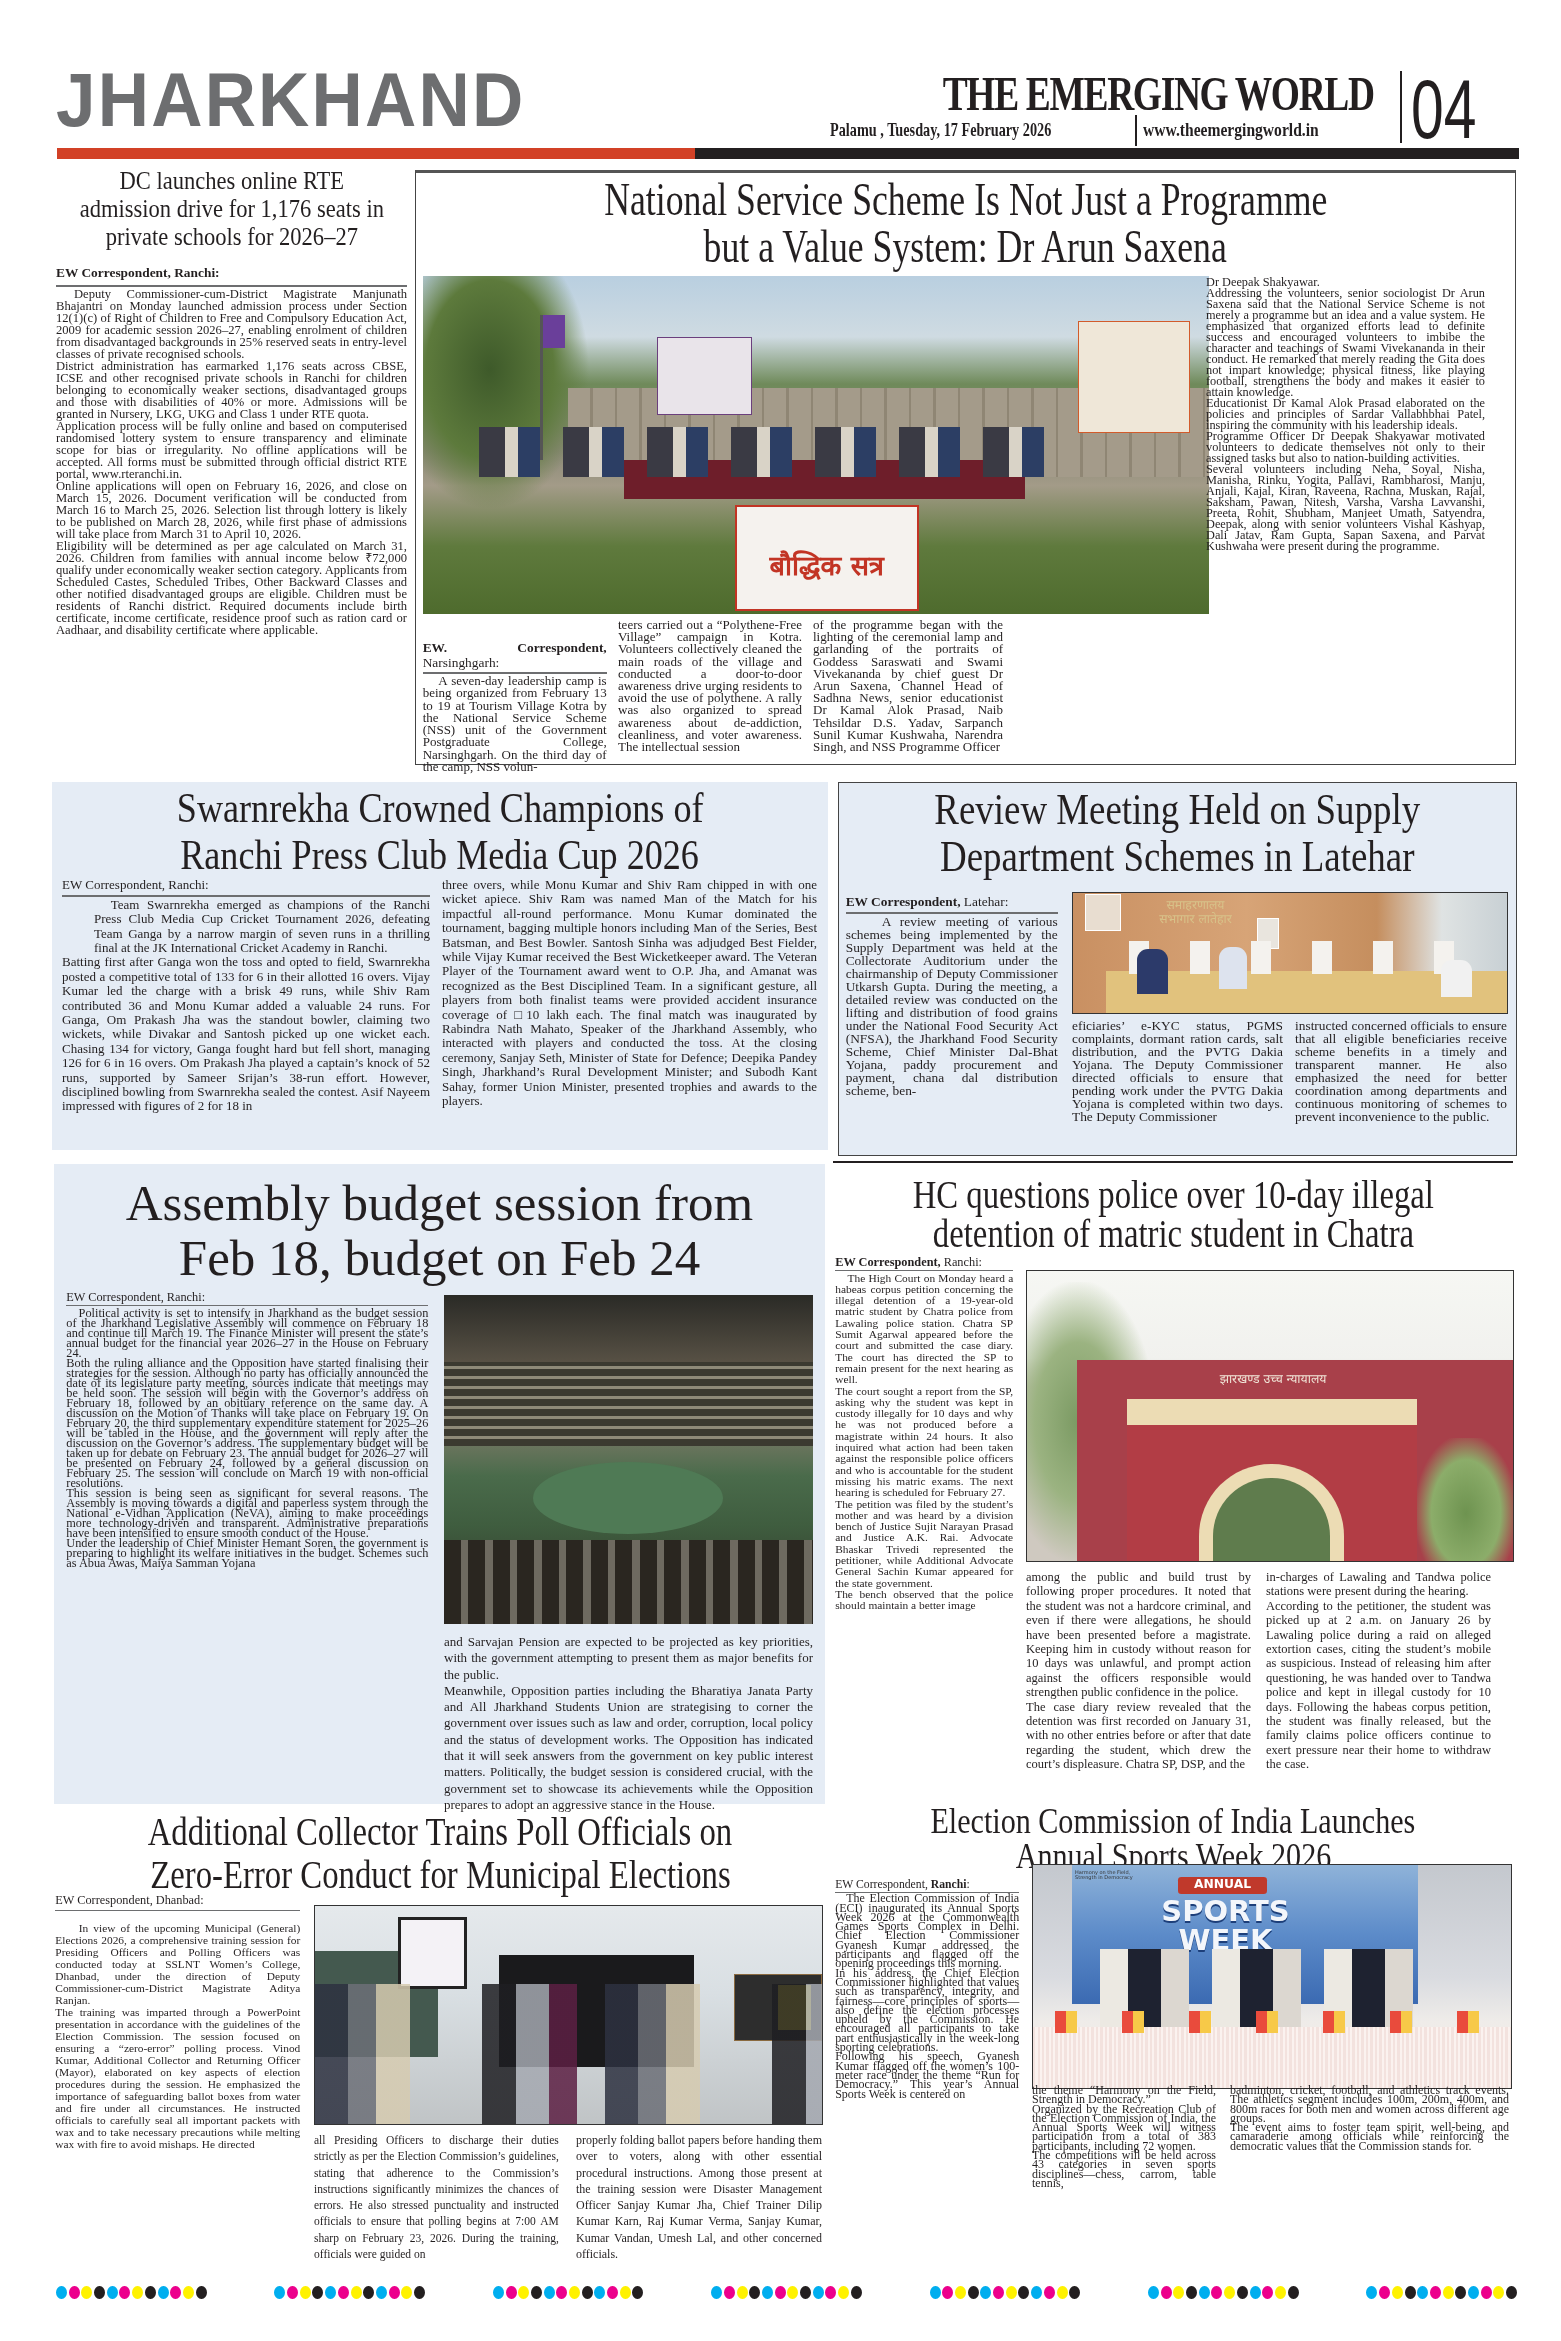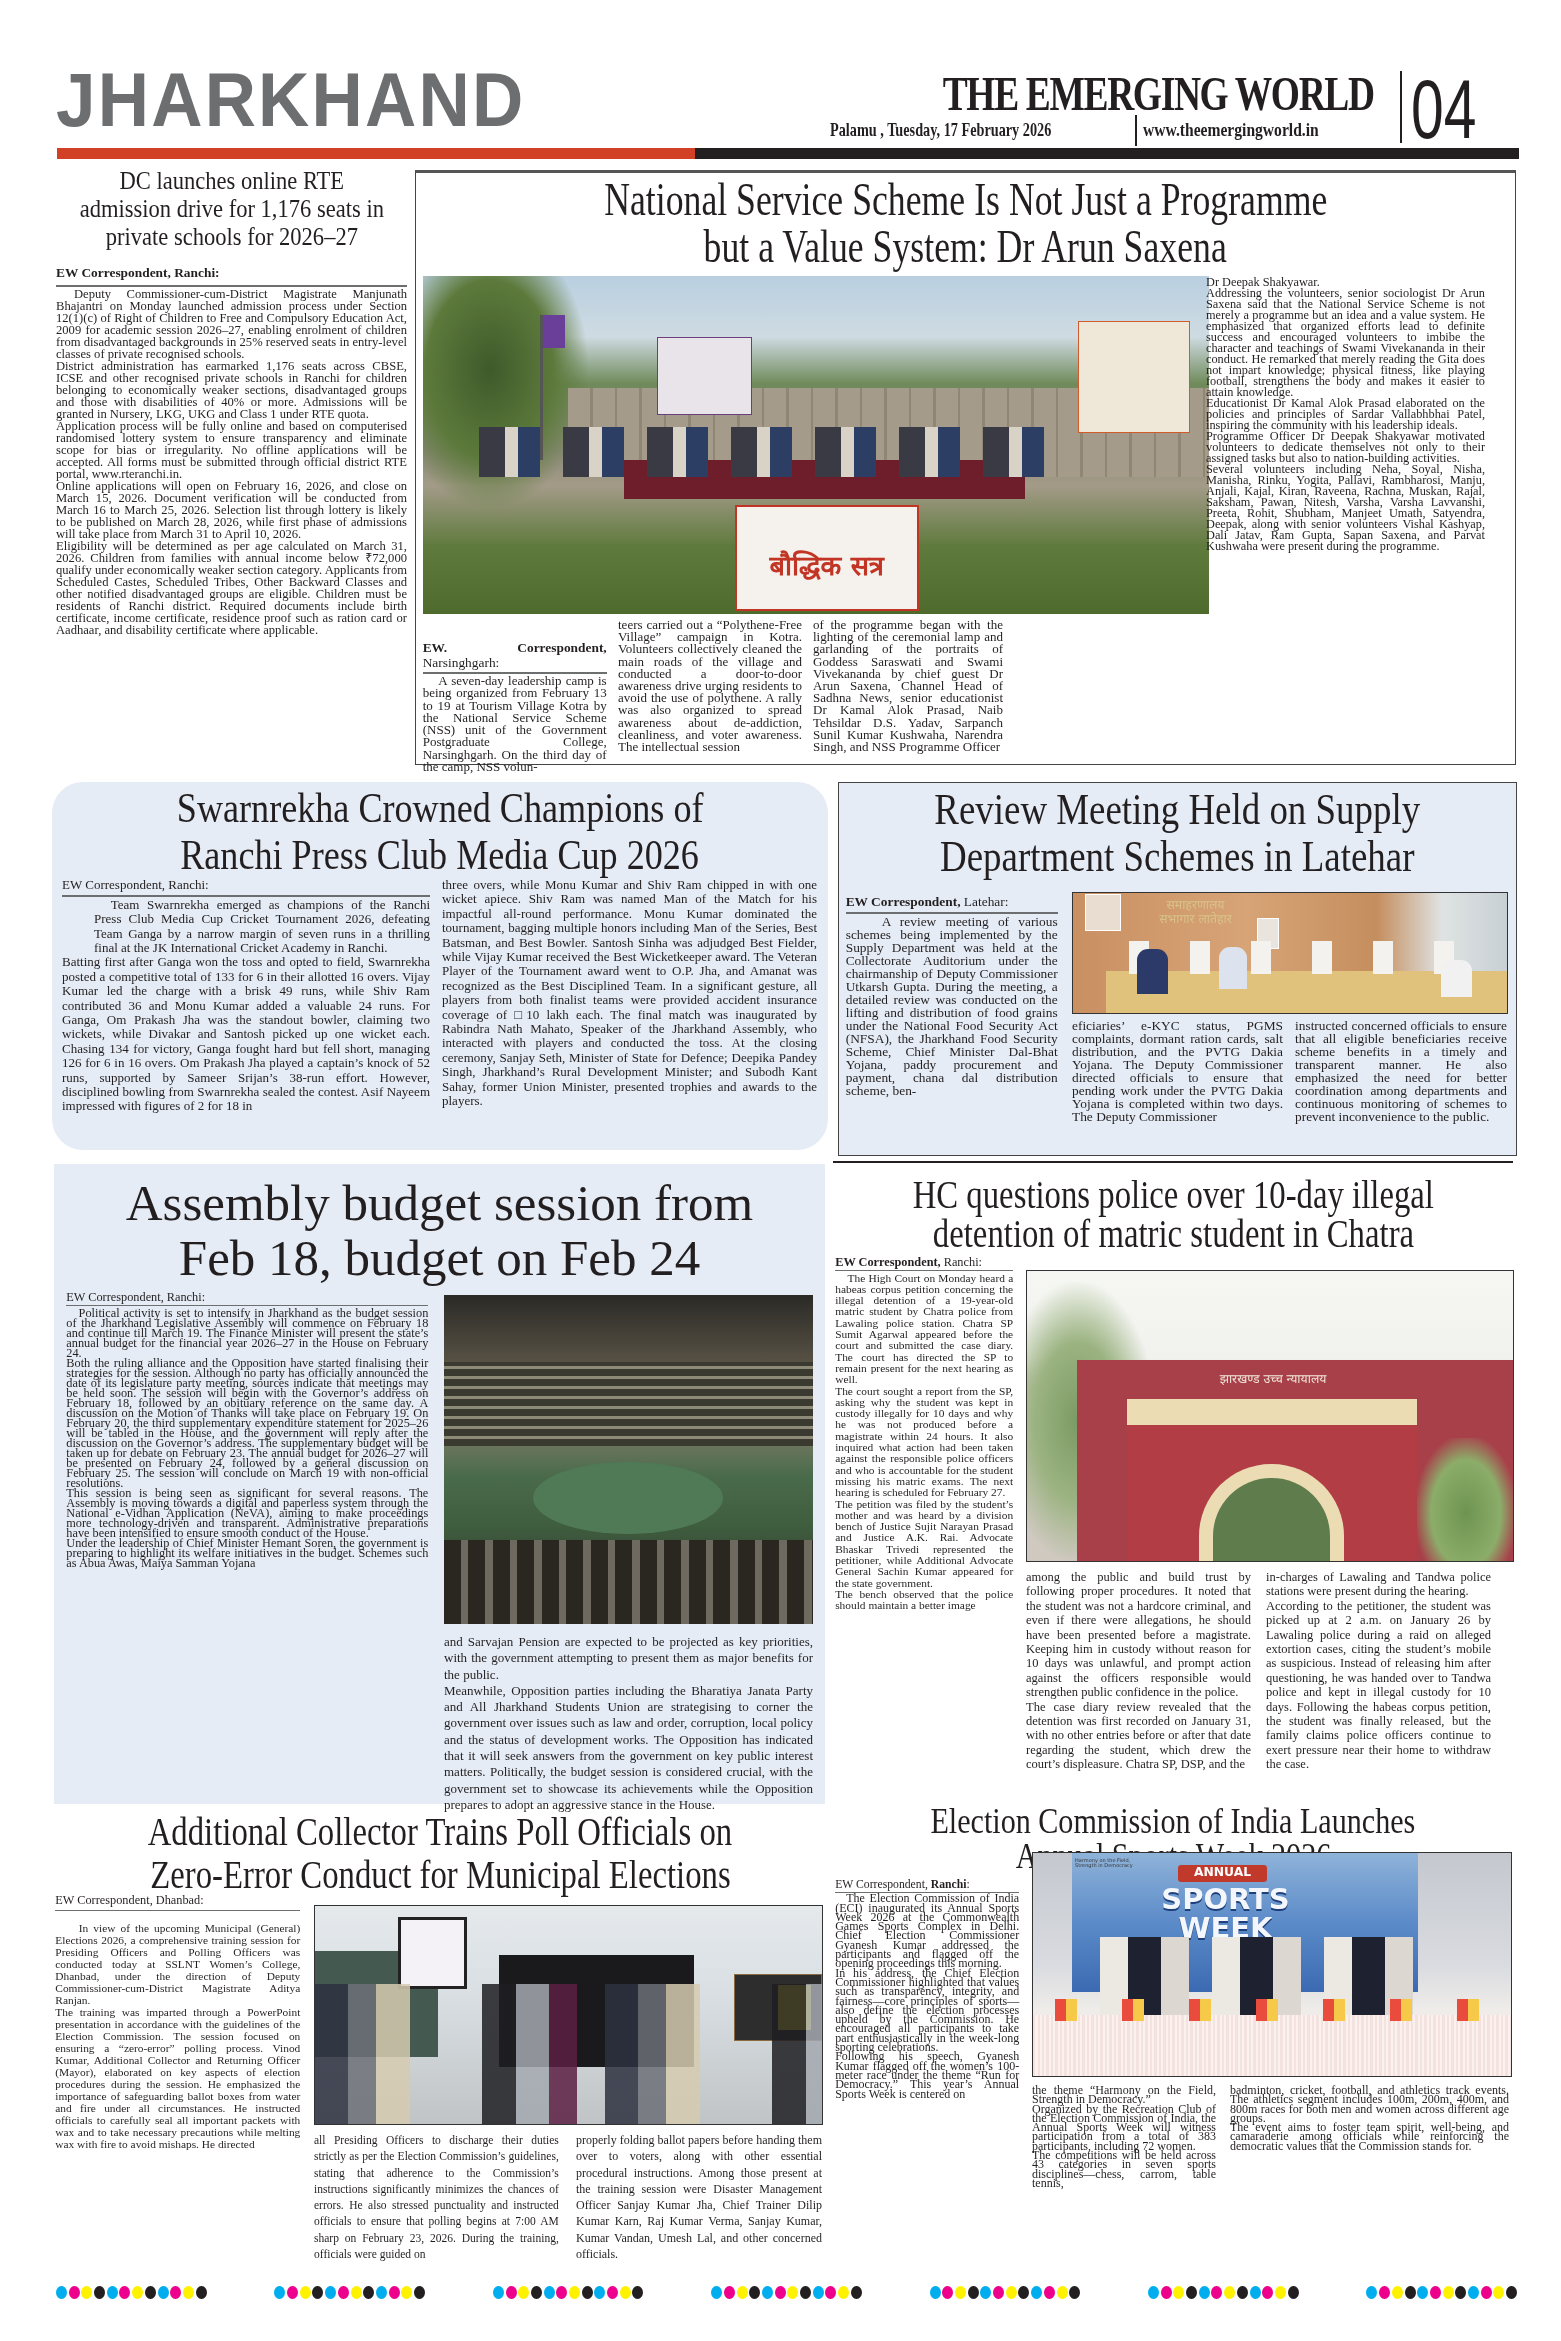--- a/index.html
+++ b/index.html
@@ -100,21 +100,21 @@
   </div>
   <div class="col body" style="left:790px; top:104px; width:279px; font-size:12.3px; line-height:11px;">
     <p>Dr Deepak Shakyawar.</p>
     <p>Addressing the volunteers, senior sociologist Dr Arun Saxena said that the National Service Scheme is not merely a programme but an idea and a value system. He emphasized that organized efforts lead to definite success and encouraged volunteers to imbibe the character and teachings of Swami Vivekananda in their conduct. He remarked that merely reading the Gita does not impart knowledge; physical fitness, like playing football, strengthens the body and makes it easier to attain knowledge.</p>
     <p>Educationist Dr Kamal Alok Prasad elaborated on the policies and principles of Sardar Vallabhbhai Patel, inspiring the community with his leadership ideals.</p>
     <p>Programme Officer Dr Deepak Shakyawar motivated volunteers to dedicate themselves not only to their assigned tasks but also to nation-building activities.</p>
     <p>Several volunteers including Neha, Soyal, Nisha, Manisha, Rinku, Yogita, Pallavi, Rambharosi, Manju, Anjali, Kajal, Kiran, Raveena, Rachna, Muskan, Rajal, Saksham, Pawan, Nitesh, Varsha, Varsha Lavvanshi, Preeta, Rohit, Shubham, Manjeet Umath, Satyendra, Deepak, along with senior volunteers Vishal Kashyap, Dali Jatav, Ram Gupta, Sapan Saxena, and Parvat Kushwaha were present during the programme.</p>
   </div>
 </div>
 
-<div class="abs blue-bg" style="left:52px; top:782px; width:776px; height:368px;border-radius:31px;">
+<div class="abs blue-bg" style="left:52px; top:782px; width:776px; height:368px;">
   <div class="headline" style="position:absolute; left:0; top:3.3px; width:100%; font-size:42px; line-height:47px;">
     <div><span class="cond" style="transform:scaleX(0.86);">Swarnrekha Crowned Champions of</span></div>
     <div><span class="cond" style="transform:scaleX(0.86);">Ranchi Press Club Media Cup 2026</span></div>
   </div>
   <div class="col body" style="left:10px; top:96px; width:368px; font-size:13px; line-height:14.4px;">
     <div class="byline" style="font-size:13px; line-height:14.5px;">EW Correspondent, Ranchi:</div>
     <p class="ind" style="text-indent:16.7px;margin-left:32px;">Team Swarnrekha emerged as champions of the Ranchi Press Club Media Cup Cricket Tournament 2026, defeating Team Ganga by a narrow margin of seven runs in a thrilling final at the JK International Cricket Academy in Ranchi.</p>
     <p>Batting first after Ganga won the toss and opted to field, Swarnrekha posted a competitive total of 133 for 6 in their allotted 16 overs. Vijay Kumar led the charge with a brisk 49 runs, while Shiv Ram contributed 36 and Monu Kumar added a valuable 24 runs. For Ganga, Om Prakash Jha was the standout bowler, claiming two wickets, while Divakar and Santosh picked up one wicket each. Chasing 134 for victory, Ganga fought hard but fell short, managing 126 for 6 in 16 overs. Om Prakash Jha played a captain’s knock of 52 runs, supported by Sameer Srijan’s 38-run effort. However, disciplined bowling from Swarnrekha sealed the contest. Asif Nayeem impressed with figures of 2 for 18 in</p>
   </div>
   <div class="col body" style="left:390px; top:96px; width:375px; font-size:13px; line-height:14.4px;">
@@ -239,21 +239,21 @@
     <div><span class="cond" style="transform:scaleX(0.86);">Annual Sports Week 2026</span></div>
   </div>
   <div class="col body" style="left:2.2px; top:76px; width:184px; font-size:12px; line-height:9.3px;">
     <div class="byline" style="font-size:11.7px; line-height:11px; border-bottom-width:1.7px;">
       <span>EW Correspondent, </span><b>Ranchi</b><span>:</span>
     </div>
     <p class="ind" style="text-indent:11px;">The Election Commission of India (ECI) inaugurated its Annual Sports Week 2026 at the Commonwealth Games Sports Complex in Delhi. Chief Election Commissioner Gyanesh Kumar addressed the participants and flagged off the opening proceedings this morning.</p>
     <p>In his address, the Chief Election Commissioner highlighted that values such as transparency, integrity, and fairness—core principles of sports—also define the election processes upheld by the Commission. He encouraged all participants to take part enthusiastically in the week-long sporting celebrations.</p>
     <p>Following his speech, Gyanesh Kumar flagged off the women’s 100-meter race under the theme “Run for Democracy.” This year’s Annual Sports Week is centered on</p>
   </div>
-  <div class="photo" style="left:199px; top:49px; width:480px; height:225px; border:0.6px solid #333; background:linear-gradient(180deg,#c4c8ce 0%,#d9dbe0 50%,#efece9 70%,#f4e9e6 100%);">
+  <div class="photo" style="left:199px; top:61px; width:480px; height:225px; border:0.6px solid #333; background:linear-gradient(180deg,#c4c8ce 0%,#d9dbe0 50%,#efece9 70%,#f4e9e6 100%);">
     <div class="abs" style="left:39px; top:0; width:346px; height:139px; background:linear-gradient(180deg,#8fb3d9 0%,#5c8bc9 50%,#3b6ab2 100%);"></div>
     <div class="abs" style="left:42px; top:4.5px; width:67px; font-size:5px; line-height:5.6px; color:#333; font-family:'DejaVu Sans',sans-serif;">Harmony on the Field, Strength in Democracy</div>
     <div class="abs" style="left:145px; top:12.3px; width:89px; height:16.7px; background:#c0392b; color:#fff; font-family:'DejaVu Sans',sans-serif; font-weight:700; font-size:12.3px; text-align:center; border-radius:3.3px;">ANNUAL</div>
     <div class="abs" style="left:117px; top:32px; width:151px; font-family:'DejaVu Sans',sans-serif; font-weight:700; font-size:29px; line-height:29px; color:#f3f6fb; text-align:center; text-shadow:0 1.7px 0 #1d3f7a;">SPORTS WEEK</div>
     <div class="abs" style="left:67px; top:84px; width:335px; height:84px; background:repeating-linear-gradient(90deg,#ece9e2 0 28px,#1e2230 28px 61px,#dcd7d0 61px 89px,transparent 89px 112px);"></div>
     <div class="abs" style="left:0; top:162px; width:480px; height:64px; background:repeating-linear-gradient(90deg,#f3e2de 0 2.2px,#fbf2ef 2.2px 4.5px);"></div>
     <div class="abs" style="left:22px; top:146px; width:446px; height:22px; background:repeating-linear-gradient(90deg,#e94b3c 0 11px,#f7c948 11px 22px,transparent 22px 67px);"></div>
   </div>
   <div class="col body" style="left:199px; top:283px; width:184px; font-size:12px; line-height:9.3px;">
     <p>the theme “Harmony on the Field, Strength in Democracy.”</p>

